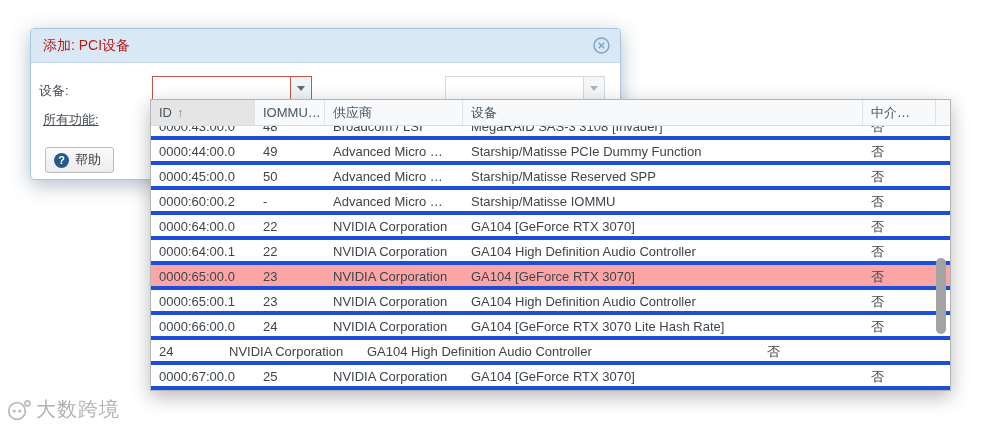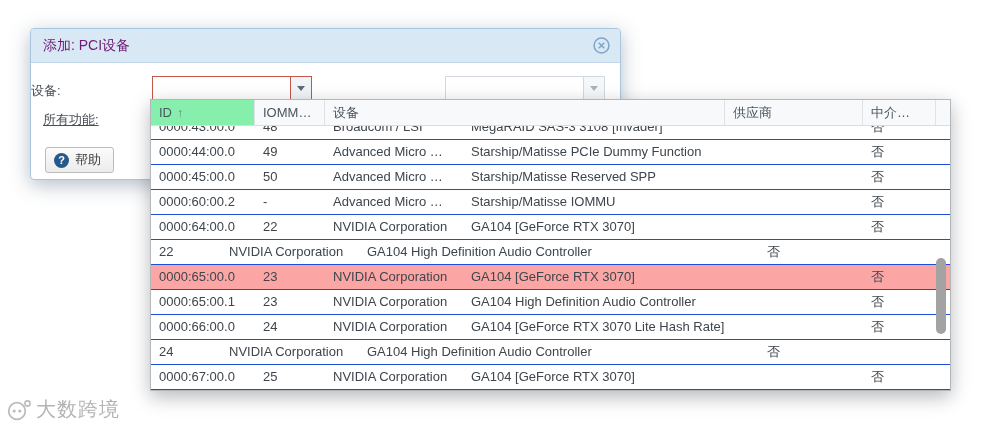--- a/index.html
+++ b/index.html
@@ -4,25 +4,25 @@
 <style>
   * { margin:0; padding:0; box-sizing:border-box; }
   body { background:#fff; font-family:"Liberation Sans", sans-serif; }
   .page { position:relative; width:1007px; height:429px; background:#ffffff; overflow:hidden; font-size:13px; color:#404040; }
 
   
   .dialog { position:absolute; left:30px; top:28px; width:591px; height:152px; background:#fff;
             border:1px solid #a9c6de; border-radius:4px; box-shadow:0 5px 20px rgba(40,70,100,.35); z-index:5; }
   .dialog-header { height:34px; background:#d9e8f5; border-bottom:1px solid #c2d8ea; border-radius:3px 3px 0 0;
                    display:flex; align-items:center; padding:0 10px 0 12px; }
-  .dialog-title { flex:1; font-size:14px; color:#701a75; }
+  .dialog-title { flex:1; font-size:14px; color:#b91c1c; }
   .close-btn { width:18px; height:18px; display:flex; align-items:center; justify-content:center; cursor:pointer; }
   .dialog-body { position:relative; height:116px; }
   .lbl { position:absolute; color:#474e55; white-space:nowrap; }
-  .device-lbl { left:0; top:19px;text-align:right; }
+  .device-lbl { left:8px; top:19px;text-align:right; }
   .mdev-lbl { left:325px; top:37px; color:#701a75; }
   .allfn-lbl { left:12px; top:48px;text-decoration:underline; }
 
   .combo { position:absolute; display:flex; height:24px; background:#fff; border:1px solid #b5bcc2; }
   .combo-input { flex:1; min-width:0; border:none; outline:none; background:transparent; padding:0 6px; font:inherit; }
   .trigger { width:21px; border-left:1px solid #c3cad0; background:#f1f4f7; display:flex; align-items:center; justify-content:center; cursor:pointer; }
   .arrow { width:0; height:0; border-left:4px solid transparent; border-right:4px solid transparent; border-top:5px solid #5d6b77; }
   .device-combo { left:121px; top:13px; width:160px; border-color:#c4564a; }
   .device-combo .trigger { border-left-color:#c4564a; }
   .mdev-combo { left:414px; top:13px; width:160px; border-color:#d3d9de; }
@@ -34,26 +34,26 @@
               border-radius:3px; font:inherit; color:#3f3f3f; cursor:pointer; }
   .help-icon { width:15px; height:15px; border-radius:50%; background:#25598a; color:#fff; font-size:11px;
                line-height:15px; text-align:center; font-weight:bold; }
 
   
   .dropdown { position:absolute; left:150px; top:99px; width:801px; height:292px; background:#fff;
               border:1px solid #b0b7bd; box-shadow:0 6px 18px rgba(0,0,0,.28); z-index:10; }
   .grid-header { display:flex; height:26px; background:#f7f9fb; border-bottom:1px solid #d8dde2; }
   .hcell { padding:0 8px; line-height:25px; color:#4a5560; border-right:1px solid #dde3e8;
            overflow:hidden; white-space:nowrap; cursor:pointer; }
-  .hcell.sorted { background:#86efac; }
+  .hcell.sorted { background:#e5e5e5; }
   .sort-arrow { margin-left:5px; color:#6f7b86; font-size:12px; }
   .c-id { width:104px; } .c-iommu { width:70px; } .c-vendor { width:138px; }
   .c-device { width:400px; } .c-mediated { width:73px; }
   .grid-viewport { position:absolute; top:26px; left:0; right:0; bottom:0; overflow:hidden; }
-  .grid-row { display:flex; height:25px; background:#fff; border-bottom:1px solid #1d4ed8; cursor:pointer; }
+  .grid-row { display:flex; height:25px; background:#fff; border-bottom:4px solid #1d4ed8; cursor:pointer; }
   .grid-row.clipped { margin-top:-11px; }
   .grid-row.selected { background:#fca5a5; }
   .cell { padding:0 8px; line-height:24px; white-space:nowrap; overflow:hidden; color:#3e454c; }
   .scroll-thumb { position:absolute; right:4px; top:158px; width:10px; height:76px; border-radius:5px;
                   background:#a3a3a3; z-index:12; cursor:pointer; }
 
   
   .watermark { position:absolute; left:6px; top:396px; display:flex; align-items:center; gap:3px;
                color:#b3b3b3; font-size:20px; letter-spacing:1px; z-index:20; }
 </style>
@@ -93,23 +93,23 @@
         <span>帮助</span>
       </button>
     </div>
   </div>
 
   <div class="dropdown">
     <div class="grid-header">
       <div class="hcell c-id sorted">
         <span>ID</span><span class="sort-arrow">↑</span>
       </div>
-      <div class="hcell c-iommu">IOMM…</div>
+      <div class="hcell c-iommu">IOMMU…</div>
+      <div class="hcell c-vendor">供应商</div>
       <div class="hcell c-device">设备</div>
-      <div class="hcell c-vendor">供应商</div>
       <div class="hcell c-mediated">中介…</div>
     </div>
     <div class="grid-viewport">
       <div class="grid-body">
           <div class="grid-row clipped">
     <div class="cell c-id">0000:43:00.0</div>
     <div class="cell c-iommu">48</div>
     <div class="cell c-vendor">Broadcom / LSI</div>
     <div class="cell c-device">MegaRAID SAS-3 3108 [Invader]</div>
     <div class="cell c-mediated">否</div>
@@ -136,20 +136,21 @@
     <div class="cell c-mediated">否</div>
   </div>
           <div class="grid-row">
     <div class="cell c-id">0000:64:00.0</div>
     <div class="cell c-iommu">22</div>
     <div class="cell c-vendor">NVIDIA Corporation</div>
     <div class="cell c-device">GA104 [GeForce RTX 3070]</div>
     <div class="cell c-mediated">否</div>
   </div>
           <div class="grid-row">
+    <div class="cell c-id">0000:64:00.1</div>
     <div class="cell c-iommu">22</div>
     <div class="cell c-vendor">NVIDIA Corporation</div>
     <div class="cell c-device">GA104 High Definition Audio Controller</div>
     <div class="cell c-mediated">否</div>
   </div>
           <div class="grid-row selected">
     <div class="cell c-id">0000:65:00.0</div>
     <div class="cell c-iommu">23</div>
     <div class="cell c-vendor">NVIDIA Corporation</div>
     <div class="cell c-device">GA104 [GeForce RTX 3070]</div>

